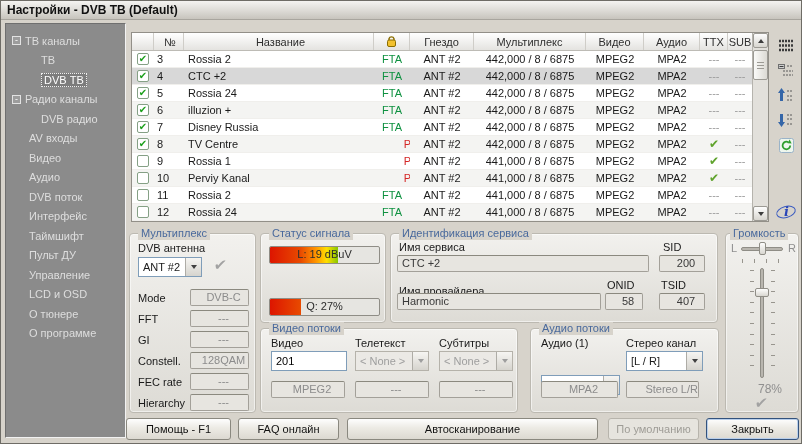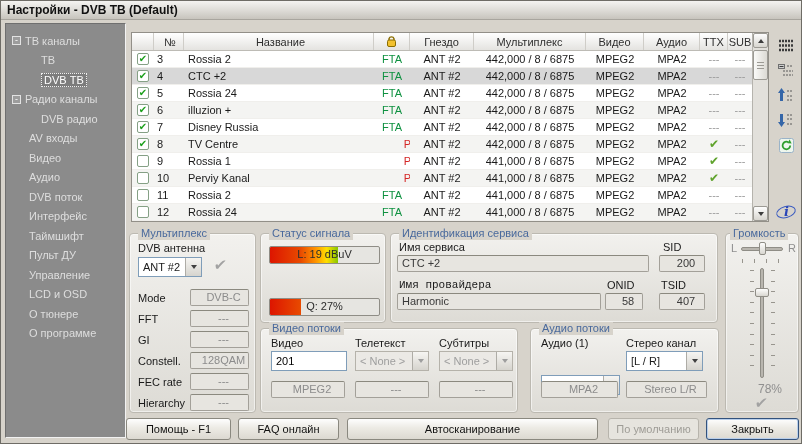--- a/index.html
+++ b/index.html
@@ -512,21 +512,21 @@
         </div>
       </div>
   </div>
 
   <div class="group" style="left:389px; top:232px; width:328px; height:90px;">
     <span class="gcap">Идентификация сервиса</span>
     <span class="lbl" style="left:8px; top:7px;">Имя сервиса</span>
     <span class="lbl" style="left:272px; top:7px;">SID</span>
     <div class="field left" style="left:6px; top:21px; width:252px;">CTC +2</div>
     <div class="field" style="left:268px; top:21px; width:46px; color:#3a3a3a;">200</div>
-    <span class="lbl" style="left:8px; top:45px;font-family:Liberation Mono, monospace;">Имя провайдера</span>
+    <span class="lbl" style="left:8px; top:51px;">Имя провайдера</span>
     <span class="lbl" style="left:216px; top:45px;">ONID</span>
     <span class="lbl" style="left:270px; top:45px;">TSID</span>
     <div class="field left" style="left:6px; top:59px; width:204px;">Harmonic</div>
     <div class="field" style="left:214px; top:59px; width:38px; color:#3a3a3a;">58</div>
     <div class="field" style="left:268px; top:59px; width:46px; color:#3a3a3a;">407</div>
   </div>
 
   <div class="group" style="left:259px; top:327px; width:258px; height:85px;">
     <span class="gcap">Видео потоки</span>
     <span class="lbl" style="left:10px; top:8px;">Видео</span>
@@ -560,21 +560,21 @@
           <b></b>
         </span>
     </div>
     <div class="combo" style="left:95px; top:22px; width:77px;">
       <span class="ctxt">[L / R]</span>
       <span class="cbtn">
           <b></b>
         </span>
     </div>
     <div class="field" style="left:10px; top:52px; width:77px;">MPA2</div>
-    <div class="field" style="left:95px; top:52px; width:81px;">Stereo L/R</div>
+    <div class="field" style="left:95px; top:52px; width:73px;text-align:right;">Stereo L/R</div>
   </div>
 
   <div class="group" style="left:724px; top:232px; width:74px; height:180px;">
     <span class="gcap" style="left:4px;">Громкость</span>
     <span class="lbl" style="left:5px; top:8px; color:#8f8f8f;">L</span>
     <span class="lbl" style="left:62px; top:8px; color:#8f8f8f;">R</span>
     <div class="vol-track" style="left:15px; top:13px; width:42px; height:4px;"></div>
     <div class="vol-thumb" style="left:33px; top:8px; width:7px; height:13px;"></div>
     <div class="ticks-h" style="left:16px; top:25px; width:40px;"></div>
     <div class="ticks-v" style="left:24px; top:36px; height:106px;"></div>

